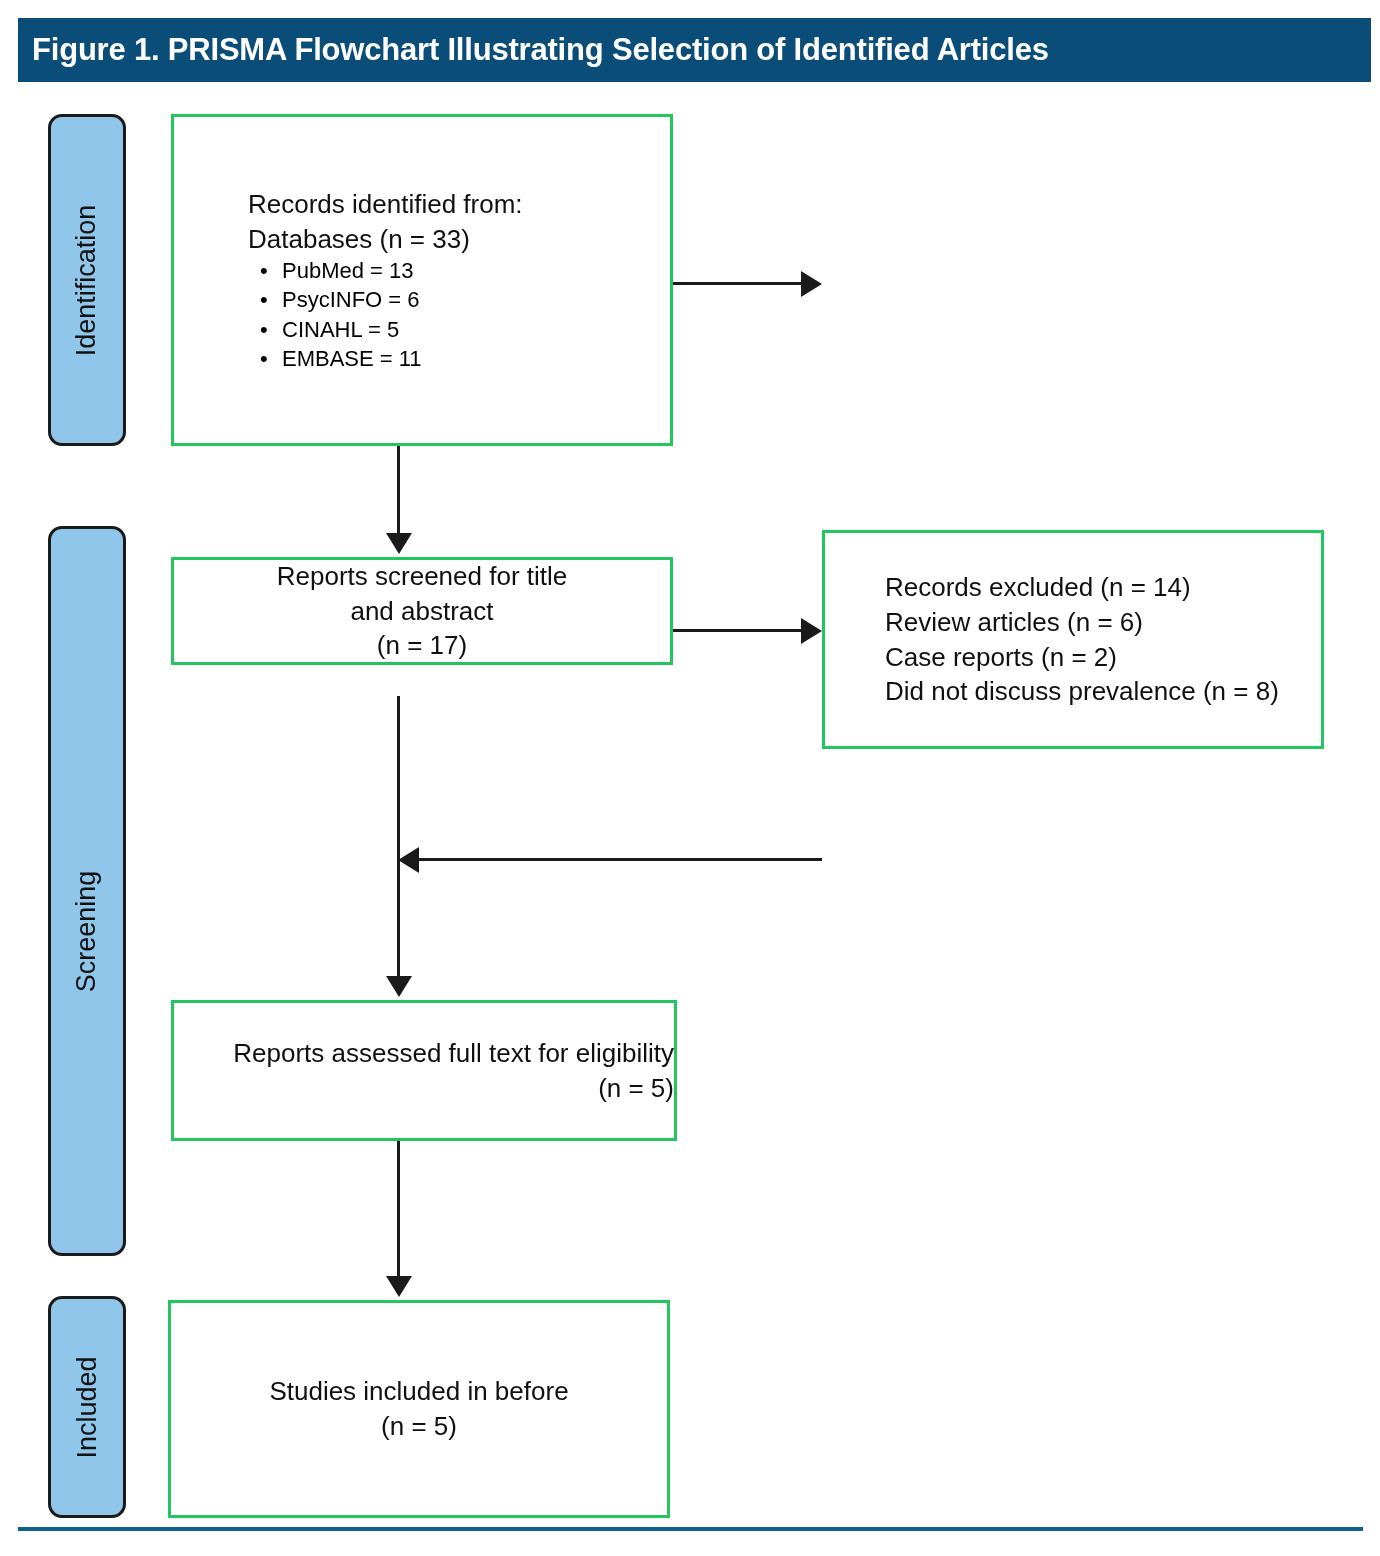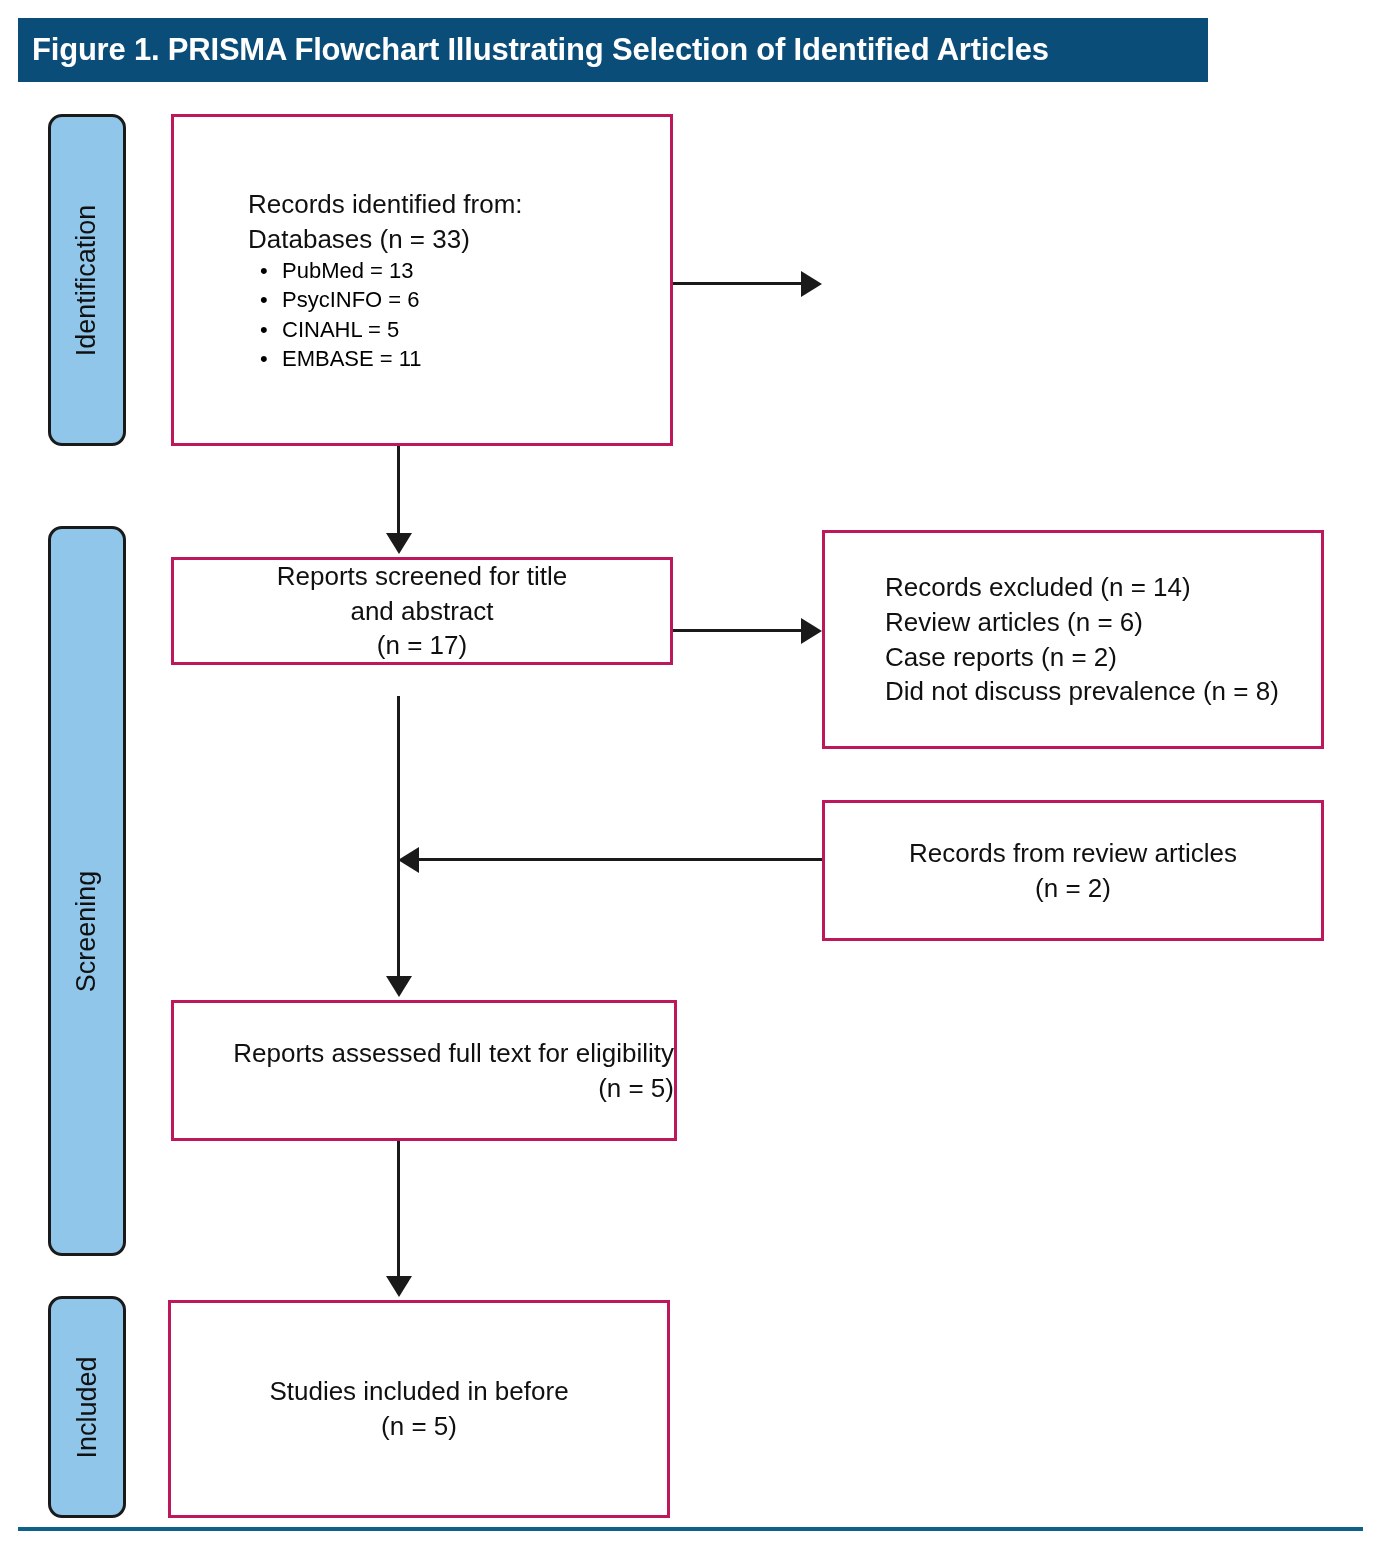--- a/index.html
+++ b/index.html
@@ -20,21 +20,21 @@
     height: 1556px;
     overflow: hidden;
     background: #ffffff;
   }
 
   
   .title-bar {
     position: absolute;
     left: 18px;
     top: 18px;
-    width: 1190px;
+    width: 1353px;
     height: 64px;
     background: #0b4d79;
     box-sizing: border-box;
     display: flex;
     align-items: center;
   }
   .title-text {
     color: #ffffff;
     font-size: 31px;
     font-weight: bold;
@@ -78,21 +78,21 @@
   #stage-identification { top: 114px;  height: 332px; }
   #stage-screening     { top: 526px;  height: 730px; }
   #stage-included      { top: 1296px; height: 222px; }
   
   #stage-screening .stage-label { position: relative; top: 40px; }
 
   
   .box {
     position: absolute;
     background: #ffffff;
-    border: 3px solid #be185d;
+    border: 3px solid #22c55e;
     box-sizing: border-box;
     display: flex;
     flex-direction: column;
     justify-content: center;
   }
   .box-text {
     font-size: 26px;
     line-height: 1.33;
     color: #101010;
     font-family: "Liberation Sans", sans-serif;
@@ -206,24 +206,20 @@
 
   <div class="box" id="box-excluded">
     <div class="pad">
       <div class="box-text left">Records excluded (n = 14)</div>
       <div class="box-text left">Review articles (n = 6)</div>
       <div class="box-text left">Case reports (n = 2)</div>
       <div class="box-text left">Did not discuss prevalence (n = 8)</div>
     </div>
   </div>
 
-  <div class="box" id="box-review-records">
-    <div class="box-text center">Records from review articles</div>
-    <div class="box-text center">(n = 2)</div>
-  </div>
 
   <div class="box" id="box-fulltext">
     <div class="box-text center">Reports assessed full text for eligibility</div>
     <div class="box-text center">(n = 5)</div>
   </div>
 
   <div class="box" id="box-included">
     <div class="box-text center">Studies included in before</div>
     <div class="box-text center">(n = 5)</div>
   </div>

